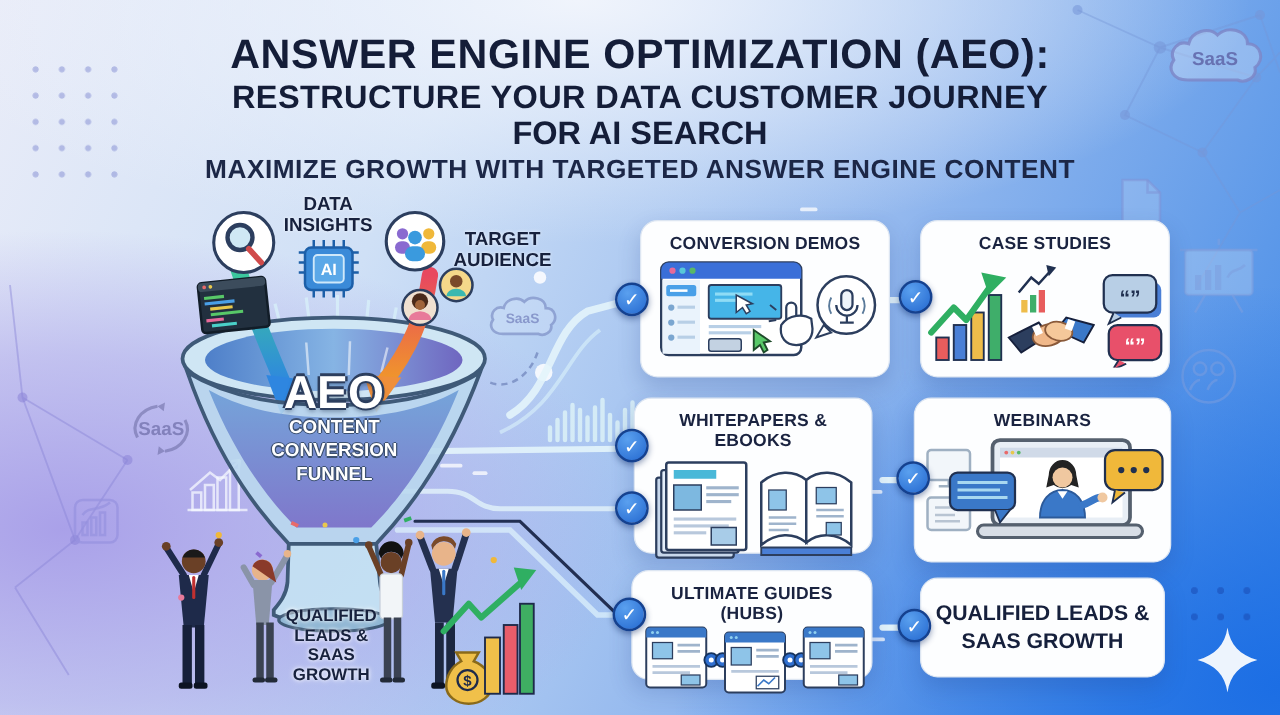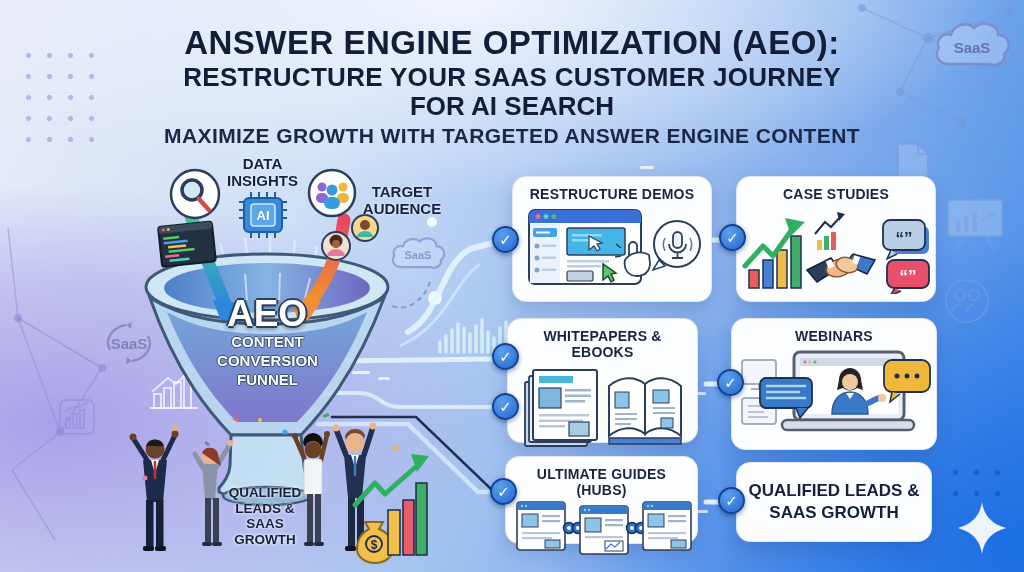--- a/index.html
+++ b/index.html
@@ -163,21 +163,21 @@
       <rect x="352" y="371" width="18" height="3" rx="1.5"></rect>
         <rect x="378" y="377" width="12" height="3" rx="1.5"></rect>
       <rect x="698" y="230" width="10" height="3" rx="1.5"></rect>
         <rect x="694" y="392" width="12" height="3" rx="1.5"></rect>
       <rect x="696" y="510" width="12" height="3" rx="1.5"></rect>
         <rect x="640" y="166" width="14" height="3" rx="1.5"></rect>
     </g>
   </svg>
 
   <div class="abs z2 t1">ANSWER ENGINE OPTIMIZATION (AEO):</div>
-  <div class="abs z2 t2">RESTRUCTURE YOUR SAAS CUSTOMER JOURNEY</div>
+  <div class="abs z2 t2">RESTRUCTURE YOUR DATA CUSTOMER JOURNEY</div>
   <div class="abs z2 t3">FOR AI SEARCH</div>
   <div class="abs z2 sub">MAXIMIZE GROWTH WITH TARGETED ANSWER ENGINE CONTENT</div>
 
   <svg class="abs z2" width="400" height="430" viewBox="0 0 400 430" style="left:55px;top:148px">
     <defs>
       <linearGradient id="gL" x1="0" y1="0" x2="0" y2="1">
           <stop offset="0" stop-color="#3cc99a"></stop>
           <stop offset="1" stop-color="#2e86e0"></stop>
         </linearGradient>
       <linearGradient id="gR" x1="0" y1="0" x2="0" y2="1">
@@ -354,21 +354,21 @@
   <div class="abs z3 aeo-rest pre">CONTENT
 CONVERSION
 FUNNEL</div>
   <div class="abs z3 aeo-big">AEO</div>
   <div class="abs z3 outcome pre">QUALIFIED
 LEADS &amp;
 SAAS
 GROWTH</div>
 
   <div class="card cardA z3">
-    <h3>RESTRUCTURE DEMOS</h3>
+    <h3>CONVERSION DEMOS</h3>
     <svg width="190" height="88" viewBox="0 0 190 88">
       <rect x="12" y="6" width="112" height="74" rx="6" fill="#fff" stroke="#2c3e5e" stroke-width="2"></rect>
       <path d="M12,19 h112 v-7 a6,6 0 0 0 -6,-6 h-100 a6,6 0 0 0 -6,6 z" fill="#3a6fd8"></path>
       <circle cx="21" cy="12.5" r="2.5" fill="#e86a9a"></circle>
         <circle cx="29" cy="12.5" r="2.5" fill="#58c8d8"></circle>
         <circle cx="37" cy="12.5" r="2.5" fill="#58b868"></circle>
       <rect x="13" y="20" width="30" height="59" fill="#eaf3fc"></rect>
       <rect x="16" y="24" width="24" height="9" rx="2" fill="#4aa0e8"></rect>
         <rect x="19" y="27.5" width="14" height="2" fill="#fff"></rect>
       <circle cx="20" cy="42" r="2.5" fill="#7ba6d0"></circle>

